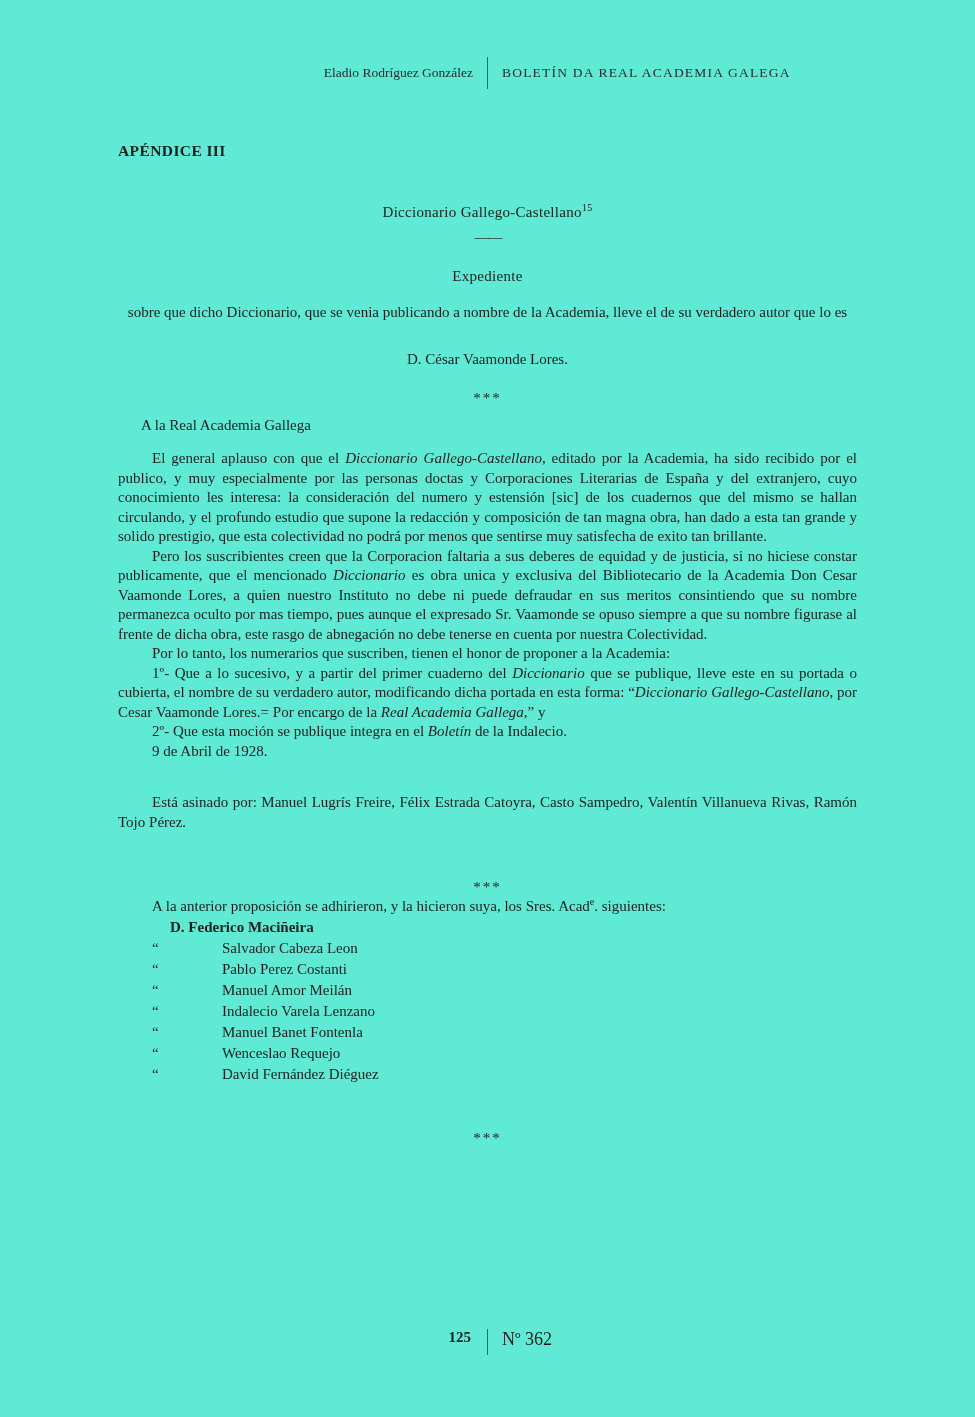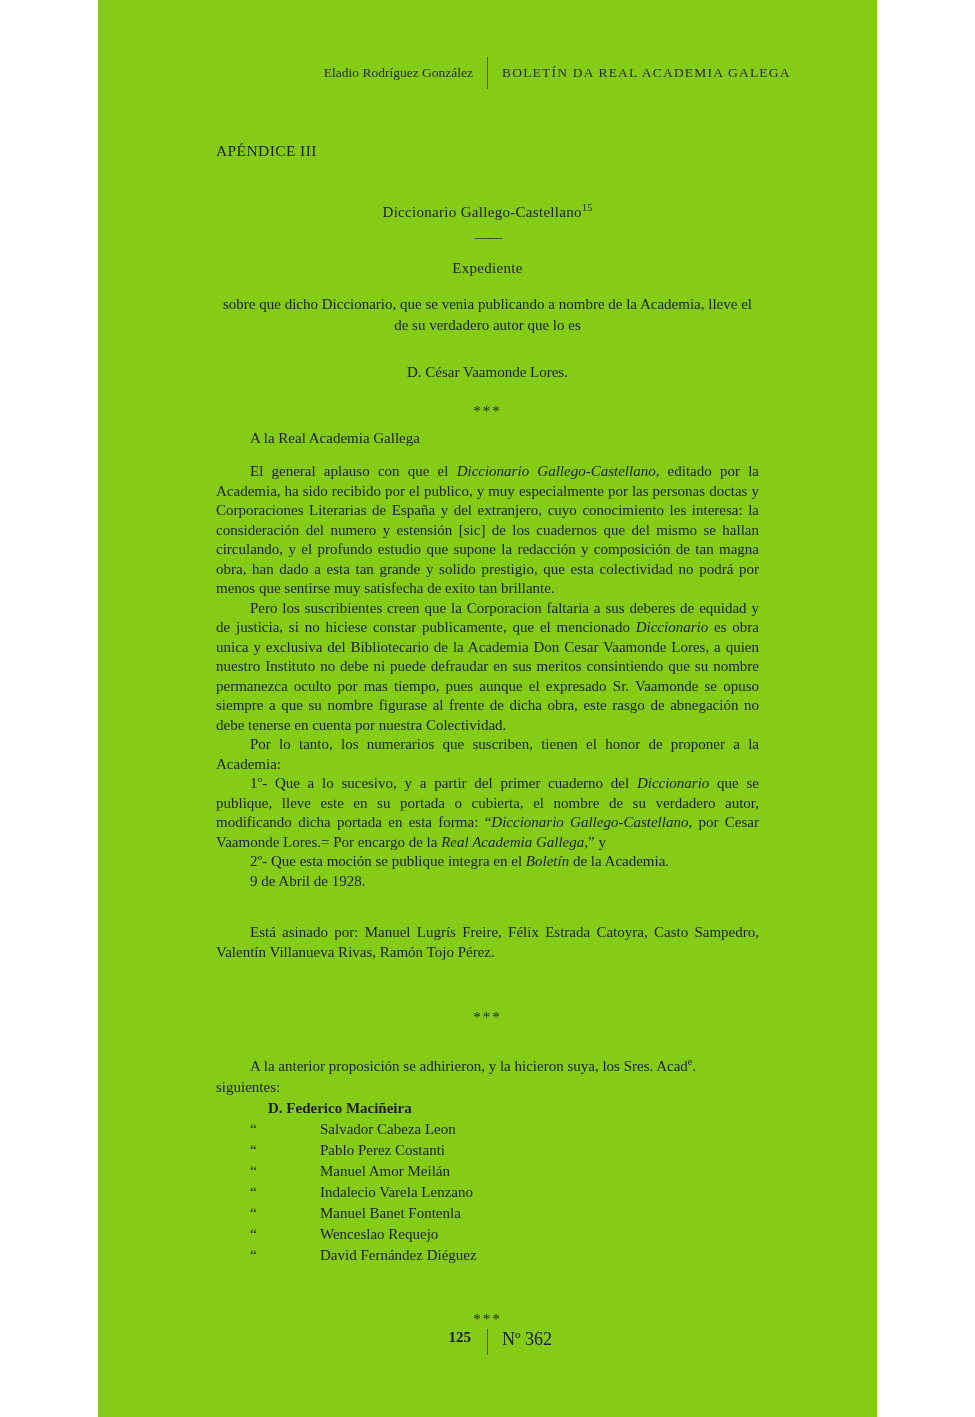--- a/index.html
+++ b/index.html
@@ -1,22 +1,22 @@
 <!DOCTYPE html>
 <html><head>
 <meta charset="utf-8">
 <style>
   * { margin: 0; padding: 0; box-sizing: border-box; }
   html, body { background: #ffffff; }
   .page {
     position: relative;
-    width: 779px;
+    width: 975px;
     height: 1417px;
     margin: 0 auto;
-    background: #84cc16;
+    background: #5eead4;
     color: #1e1e1e;
     font-family: "Liberation Serif", "DejaVu Serif", serif;
     font-size: 15px;
     overflow: hidden;
   }
 
   
   .header {
     position: absolute;
     top: 56px; left: 0; right: 0;
@@ -45,21 +45,21 @@
     letter-spacing: 1.2px;
     color: #2a2a2a;
   }
 
   
   .content {
     padding: 141px 118px 0 118px;
   }
   .appendix {
     font-size: 15.5px;
-    font-weight: normal;
+    font-weight: bold;
     letter-spacing: 0.4px;
     line-height: 20px;
   }
   .doc-title {
     margin-top: 41px;
     text-align: center;
     line-height: 20px;
     letter-spacing: 0.3px;
   }
   .doc-title sup {
@@ -68,21 +68,21 @@
     vertical-align: super;
   }
   .rule {
     margin-top: 8px;
     text-align: center;
     line-height: 14px;
     letter-spacing: -2px;
     color: #333;
   }
   .expediente {
-    margin-top: 14px;
+    margin-top: 22px;
     text-align: center;
     line-height: 20px;
     letter-spacing: 0.3px;
     font-family: Liberation Serif, serif;
   }
   .subtitle {
     margin-top: 16px;
     text-align: center;
     line-height: 21px;
   }
@@ -94,34 +94,33 @@
   .stars {
     text-align: center;
     line-height: 18px;
     letter-spacing: 2px;
   }
   .stars-1 { margin-top: 20px; }
   .stars-2 { margin-top: 46px; }
   .stars-3 { margin-top: 44px; }
   .salutation {
     margin-top: 8px;
-    margin-left: 34px;
+    margin-left: 23px;
     line-height: 20px;
   }
   .para {
     text-align: justify;
     text-indent: 34px;
     line-height: 19.5px;
   }
   .para-first { margin-top: 14px; }
   .para-signed { margin-top: 32px; }
   .it { font-style: italic; }
 
   .adhesion-intro {
-    margin-top: 30px;
     text-indent: 34px;
     line-height: 21px;
   }
   .adhesion-intro sup {
     font-size: 10px;
     line-height: 0;
     vertical-align: super;
   }
   .adherent-first {
     margin-left: 52px;
@@ -193,21 +192,21 @@
     <div class="salutation">A la Real Academia Gallega</div>
 
     <p class="para para-first"><span>El general aplauso con que el </span><span class="it">Diccionario Gallego-Castellano</span><span>, editado por la Academia, ha sido recibido por el publico, y muy especialmente por las personas doctas y Corporaciones Literarias de España y del extranjero, cuyo conocimiento les interesa: la consideración del numero y estensión [sic] de los cuadernos que del mismo se hallan circulando, y el profundo estudio que supone la redacción y composición de tan magna obra, han dado a esta tan grande y solido prestigio, que esta colectividad no podrá por menos que sentirse muy satisfecha de exito tan brillante.</span></p>
 
     <p class="para"><span>Pero los suscribientes creen que la Corporacion faltaria a sus deberes de equidad y de justicia, si no hiciese constar publicamente, que el mencionado </span><span class="it">Diccionario</span><span> es obra unica y exclusiva del Bibliotecario de la Academia Don Cesar Vaamonde Lores, a quien nuestro Instituto no debe ni puede defraudar en sus meritos consintiendo que su nombre permanezca oculto por mas tiempo, pues aunque el expresado Sr. Vaamonde se opuso siempre a que su nombre figurase al frente de dicha obra, este rasgo de abnegación no debe tenerse en cuenta por nuestra Colectividad.</span></p>
 
     <p class="para">Por lo tanto, los numerarios que suscriben, tienen el honor de proponer a la Academia:</p>
 
     <p class="para"><span>1º- Que a lo sucesivo, y a partir del primer cuaderno del </span><span class="it">Diccionario</span><span> que se publique, lleve este en su portada o cubierta, el nombre de su verdadero autor, modificando dicha portada en esta forma: “</span><span class="it">Diccionario Gallego-Castellano</span><span>, por Cesar Vaamonde Lores.= Por encargo de la </span><span class="it">Real Academia Gallega</span><span>,” y</span></p>
 
-    <p class="para"><span>2º- Que esta moción se publique integra en el </span><span class="it">Boletín</span><span> de la Academia.</span></p>
+    <p class="para"><span>2º- Que esta moción se publique integra en el </span><span class="it">Boletín</span><span> de la Indalecio.</span></p>
 
     <p class="para">9 de Abril de 1928.</p>
 
     <p class="para para-signed">Está asinado por: Manuel Lugrís Freire, Félix Estrada Catoyra, Casto Sampedro, Valentín Villanueva Rivas, Ramón Tojo Pérez.</p>
 
     <div class="stars stars-2">***</div>
 
     <p class="adhesion-intro"><span>A la anterior proposición se adhirieron, y la hicieron suya, los Sres. Acad</span><sup>e</sup><span>. siguientes:</span></p>
 
     <div class="adherent-first">D. Federico Maciñeira</div>

